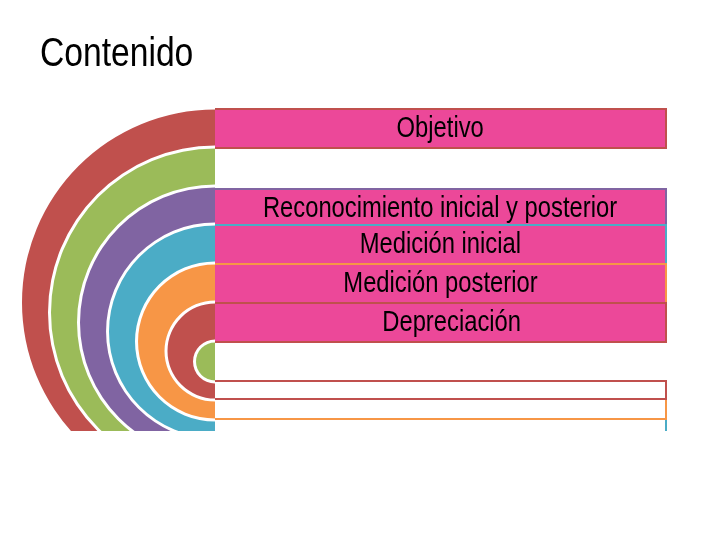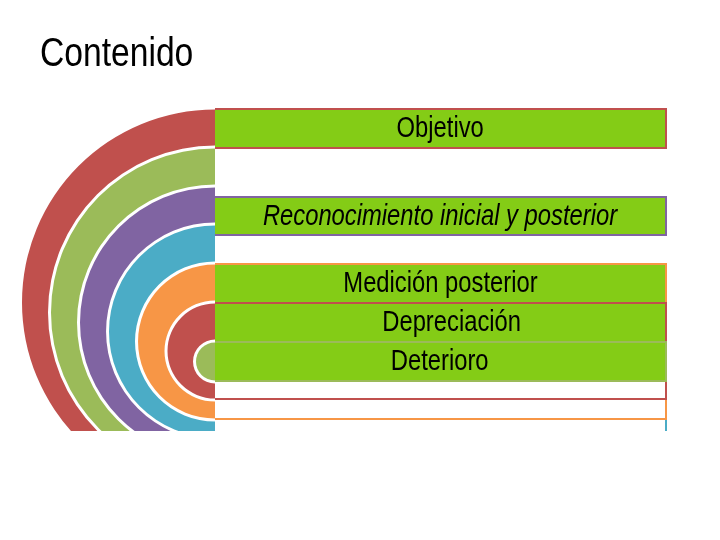--- a/index.html
+++ b/index.html
@@ -26,21 +26,21 @@
     position: absolute;
     left: 0; top: 0;
     width: 720px; height: 540px;
     z-index: 5;
   }
   .tbar {
     position: absolute;
     left: 215px;
     width: 452px;
     box-sizing: border-box;
-    background: #84cc16;
+    background: #ec4899;
     border-style: solid;
     border-width: 2px;
     border-left: none;
     z-index: 20;
     display: flex;
     align-items: center;
     justify-content: center;
   }
   .tbar span {
     font-size: 29px;
@@ -57,21 +57,21 @@
     width: 452px;
     box-sizing: border-box;
     background: #ffffff;
     border-style: solid;
     border-width: 2px;
     border-left: none;
   }
   
   .tb0 { top: 108px; height: 41px; }
   .tb1 { top: 147px; height: 41px; }
-  .tb2 { top: 196px; height: 40px; font-style: italic; }
+  .tb2 { top: 188px; height: 40px; }
   .tb3 { top: 224px; height: 41px; }
   .tb4 { top: 263px; height: 41px; }
   .tb5 { top: 302px; height: 41px; padding-left: 24px; }
   .tb6 { top: 341px; height: 41px; }
   
   .rb0 { top: 380px; height: 20px; z-index: 14; }
   .rb1 { top: 398px; height: 22px; z-index: 13; }
   .rb2 { top: 418px; height: 21px; z-index: 12; }
   .rb3 { top: 437px; height: 22px; z-index: 11; }
   .rb4 { top: 457px; height: 21px; z-index: 10; }
@@ -93,28 +93,28 @@
     <path d="M 215,303.5 A 47.5,47.5 0 0 0 215,398.5 L 215,383.5 A 22,22 0 0 1 215,339.5 Z" fill="#C0504D"></path>
     <path d="M 215,342.5 A 19,19 0 0 0 215,380.5 Z" fill="#9BBB59"></path>
   </svg>
 
   <div class="tbar tb0" style="border-color: rgb(192, 80, 77);">
     <span>Objetivo</span>
   </div>
   <div class="tbar tb2" style="border-color: rgb(128, 100, 162);">
     <span>Reconocimiento inicial y posterior</span>
   </div>
+  <div class="tbar tb3" style="border-color: rgb(75, 172, 198);">
+    <span>Medición inicial</span>
+  </div>
   <div class="tbar tb4" style="border-color: rgb(247, 150, 70);">
     <span>Medición posterior</span>
   </div>
   <div class="tbar tb5" style="border-color: rgb(192, 80, 77);">
     <span>Depreciación</span>
-  </div>
-  <div class="tbar tb6" style="border-color: rgb(155, 187, 89);">
-    <span>Deterioro</span>
   </div>
 
   <div class="thin rb0" style="border-color: rgb(192, 80, 77);"></div>
   <div class="thin rb1" style="border-color: rgb(247, 150, 70);"></div>
   <div class="thin rb2" style="border-color: rgb(75, 172, 198);"></div>
   <div class="thin rb3" style="border-color: rgb(128, 100, 162);"></div>
   <div class="thin rb4" style="border-color: rgb(155, 187, 89);"></div>
   <div class="thin rb5" style="border-color: rgb(192, 80, 77);"></div>
 
 </div>

